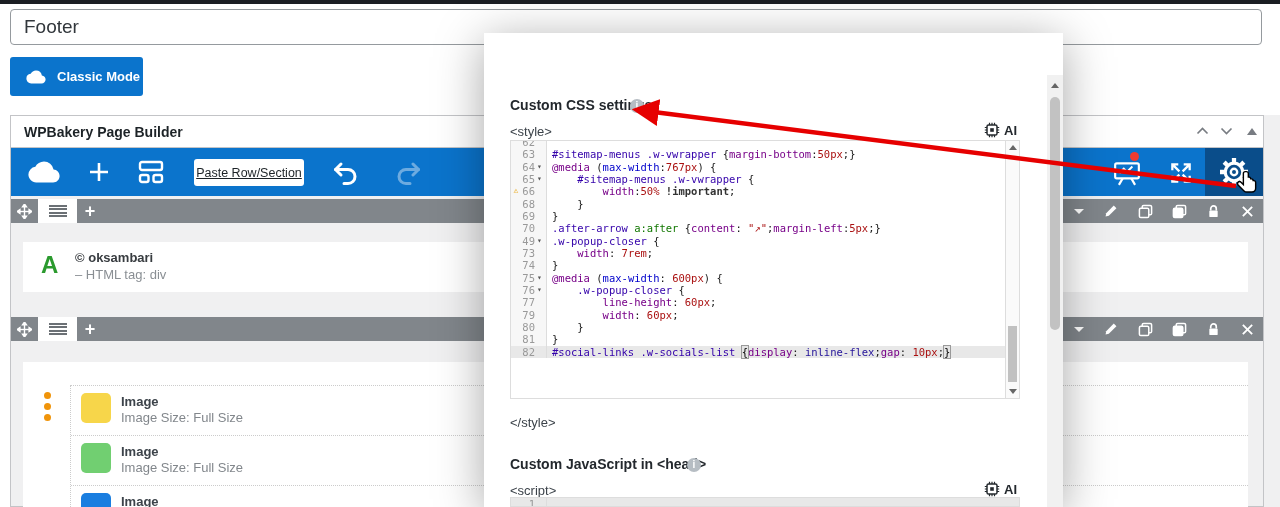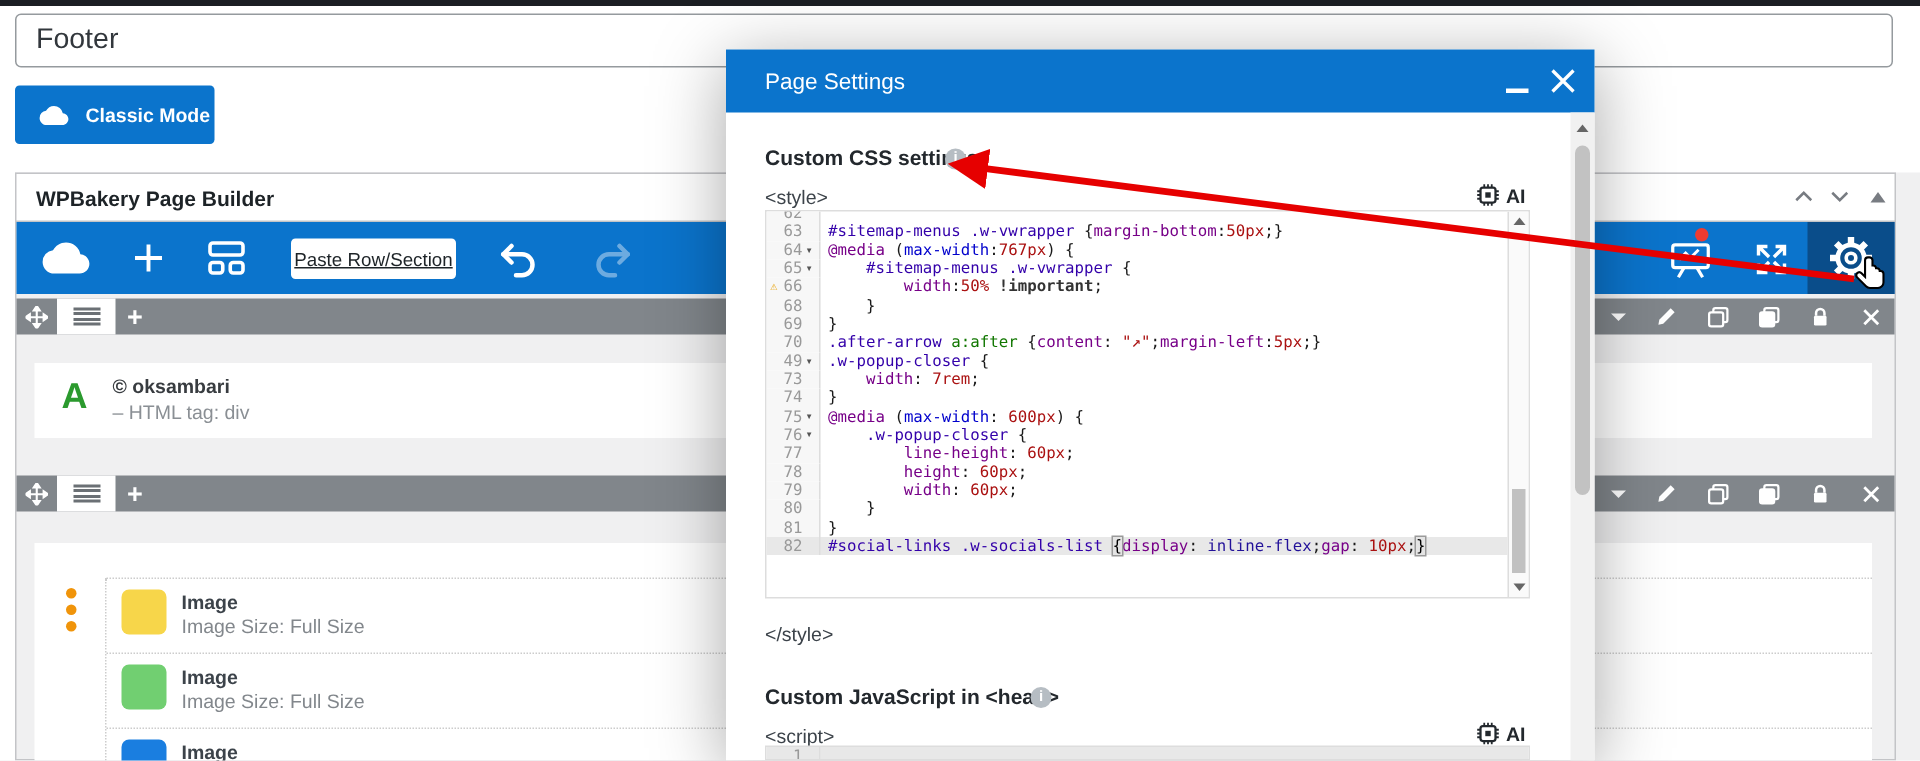--- a/index.html
+++ b/index.html
@@ -365,23 +365,20 @@
     <span class="it-sub">Image Size: Full Size</span>
   </div>
   <div class="img-item">
     <span class="thumb" style="background: rgb(26, 126, 224);"></span>
     <span class="it-title">Image</span>
     <span class="it-sub"></span>
   </div>
 </div>
 
 <div class="abs modal">
-  <div class="modal-header">
-    <span class="modal-title">Page Settings</span>
-  </div>
   <div class="m-min"></div>
   <div class="m-close">
     <svg width="20" height="20" viewBox="0 0 20 20">
         <path d="M3 3 L17 17 M17 3 L3 17" stroke="#fff" stroke-width="2.2" fill="none"></path>
       </svg>
   </div>
 
   <span class="sect-label" style="top:64px;">Custom CSS settings</span>
   <span class="info-ico" style="left:146px; top:66px;">i</span>
 
@@ -406,21 +403,20 @@
         <div class="ed-row"><div class="ed-gutter-cell"><span class="warn-ico">⚠</span><span class="ln">66</span><span class="fold"></span></div><div class="ed-code"><span class="tk-pln">        </span><span class="tk-prop">width</span><span class="tk-pln">:</span><span class="tk-num">50%</span><span class="tk-imp"> !important</span><span class="tk-pln">;</span></div></div>
         <div class="ed-row"><div class="ed-gutter-cell"><span class="warn-ico"></span><span class="ln">68</span><span class="fold"></span></div><div class="ed-code"><span class="tk-pln">    }</span></div></div>
         <div class="ed-row"><div class="ed-gutter-cell"><span class="warn-ico"></span><span class="ln">69</span><span class="fold"></span></div><div class="ed-code"><span class="tk-pln">}</span></div></div>
         <div class="ed-row"><div class="ed-gutter-cell"><span class="warn-ico"></span><span class="ln">70</span><span class="fold"></span></div><div class="ed-code"><span class="tk-sel">.after-arrow </span><span class="tk-tag">a:after</span><span class="tk-pln"> {</span><span class="tk-prop">content</span><span class="tk-pln">: </span><span class="tk-str">"↗"</span><span class="tk-pln">;</span><span class="tk-prop">margin-left</span><span class="tk-pln">:</span><span class="tk-num">5px</span><span class="tk-pln">;}</span></div></div>
         <div class="ed-row"><div class="ed-gutter-cell"><span class="warn-ico"></span><span class="ln">49</span><span class="fold">▾</span></div><div class="ed-code"><span class="tk-sel">.w-popup-closer </span><span class="tk-pln">{</span></div></div>
         <div class="ed-row"><div class="ed-gutter-cell"><span class="warn-ico"></span><span class="ln">73</span><span class="fold"></span></div><div class="ed-code"><span class="tk-pln">    </span><span class="tk-prop">width</span><span class="tk-pln">: </span><span class="tk-num">7rem</span><span class="tk-pln">;</span></div></div>
         <div class="ed-row"><div class="ed-gutter-cell"><span class="warn-ico"></span><span class="ln">74</span><span class="fold"></span></div><div class="ed-code"><span class="tk-pln">}</span></div></div>
         <div class="ed-row"><div class="ed-gutter-cell"><span class="warn-ico"></span><span class="ln">75</span><span class="fold">▾</span></div><div class="ed-code"><span class="tk-kw">@media</span><span class="tk-pln"> (</span><span class="tk-attr">max-width</span><span class="tk-pln">: </span><span class="tk-num">600px</span><span class="tk-pln">) {</span></div></div>
         <div class="ed-row"><div class="ed-gutter-cell"><span class="warn-ico"></span><span class="ln">76</span><span class="fold">▾</span></div><div class="ed-code"><span class="tk-pln">    </span><span class="tk-sel">.w-popup-closer </span><span class="tk-pln">{</span></div></div>
         <div class="ed-row"><div class="ed-gutter-cell"><span class="warn-ico"></span><span class="ln">77</span><span class="fold"></span></div><div class="ed-code"><span class="tk-pln">        </span><span class="tk-prop">line-height</span><span class="tk-pln">: </span><span class="tk-num">60px</span><span class="tk-pln">;</span></div></div>
-        <div class="ed-row"><div class="ed-gutter-cell"><span class="warn-ico"></span><span class="ln">78</span><span class="fold"></span></div><div class="ed-code"><span class="tk-pln">        </span><span class="tk-prop">height</span><span class="tk-pln">: </span><span class="tk-num">60px</span><span class="tk-pln">;</span></div></div>
         <div class="ed-row"><div class="ed-gutter-cell"><span class="warn-ico"></span><span class="ln">79</span><span class="fold"></span></div><div class="ed-code"><span class="tk-pln">        </span><span class="tk-prop">width</span><span class="tk-pln">: </span><span class="tk-num">60px</span><span class="tk-pln">;</span></div></div>
         <div class="ed-row"><div class="ed-gutter-cell"><span class="warn-ico"></span><span class="ln">80</span><span class="fold"></span></div><div class="ed-code"><span class="tk-pln">    }</span></div></div>
         <div class="ed-row"><div class="ed-gutter-cell"><span class="warn-ico"></span><span class="ln">81</span><span class="fold"></span></div><div class="ed-code"><span class="tk-pln">}</span></div></div>
         <div class="ed-row active"><div class="ed-gutter-cell"><span class="warn-ico"></span><span class="ln">82</span><span class="fold"></span></div><div class="ed-code"><span class="tk-sel">#social-links .w-socials-list </span><span class="tk-mbr">{</span><span class="tk-prop">display</span><span class="tk-pln">: </span><span class="tk-atom">inline-flex</span><span class="tk-pln">;</span><span class="tk-prop">gap</span><span class="tk-pln">: </span><span class="tk-num">10px</span><span class="tk-pln">;</span><span class="tk-mbr">}</span></div></div>
       </div>
     <div class="ed-vsb">
       <span class="sb-arr up"></span>
       <span class="sb-arr down"></span>
       <span class="ed-thumb" style="top:185px; height:56px;"></span>
     </div>

